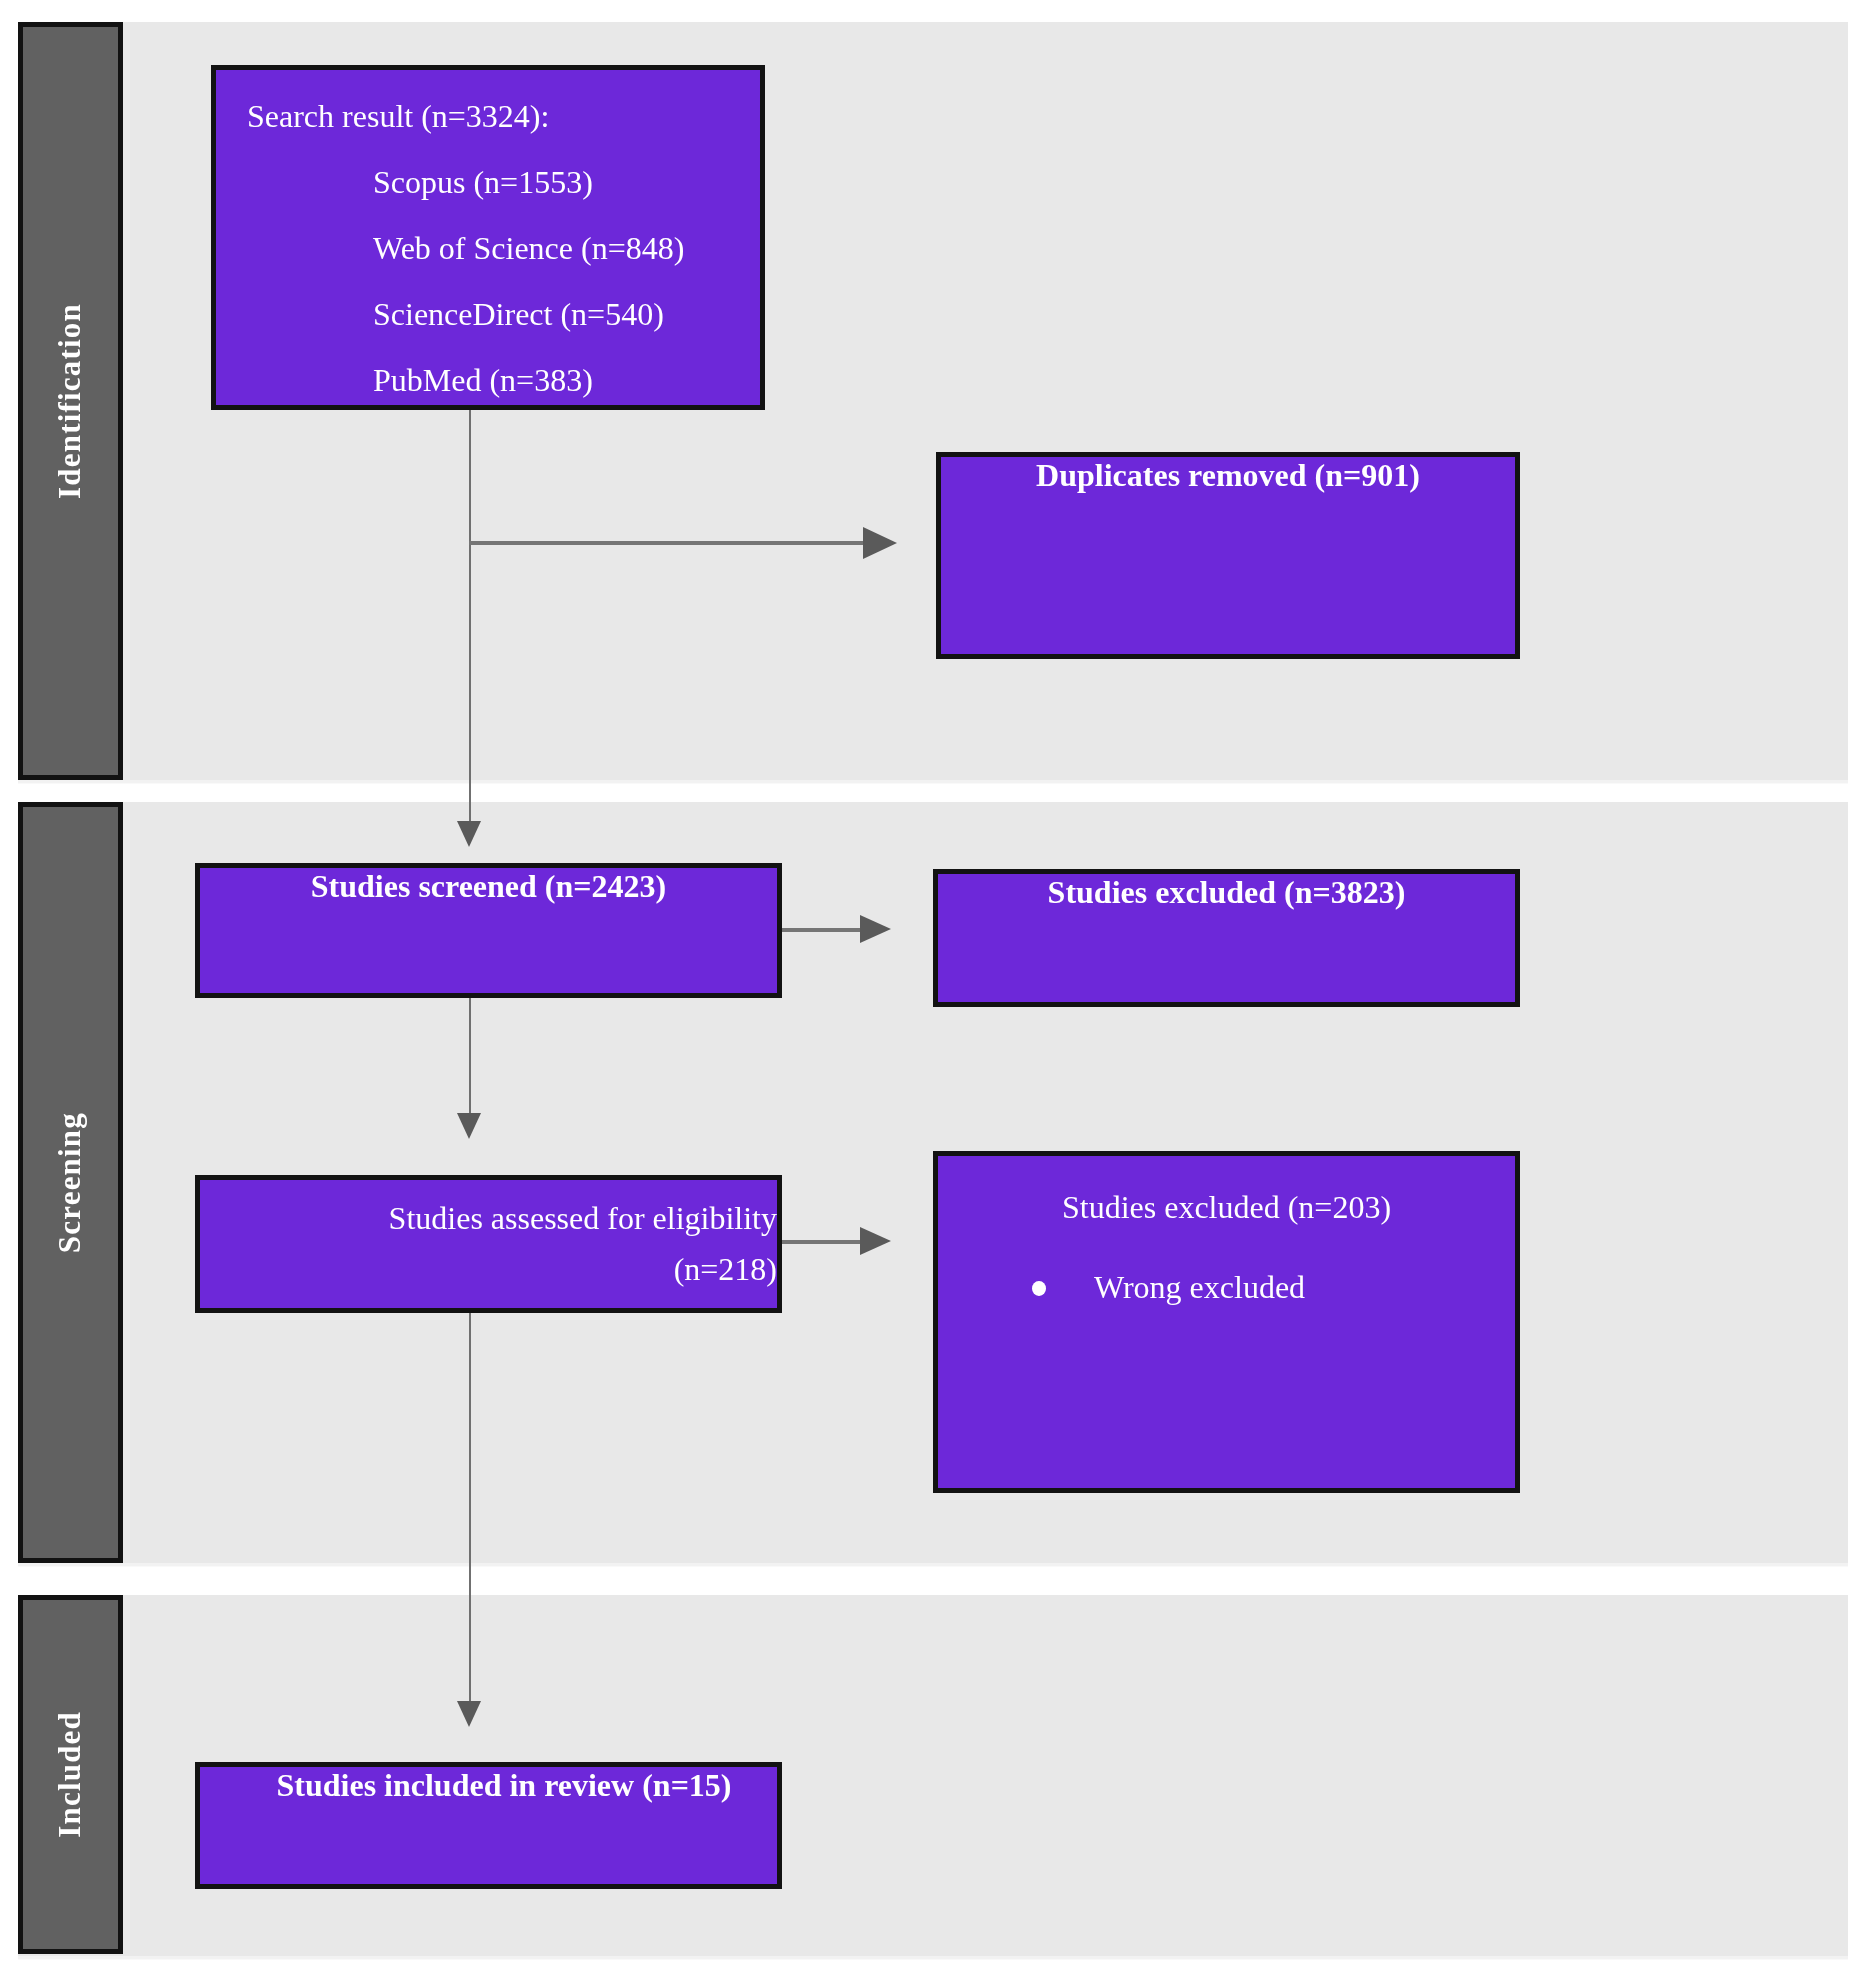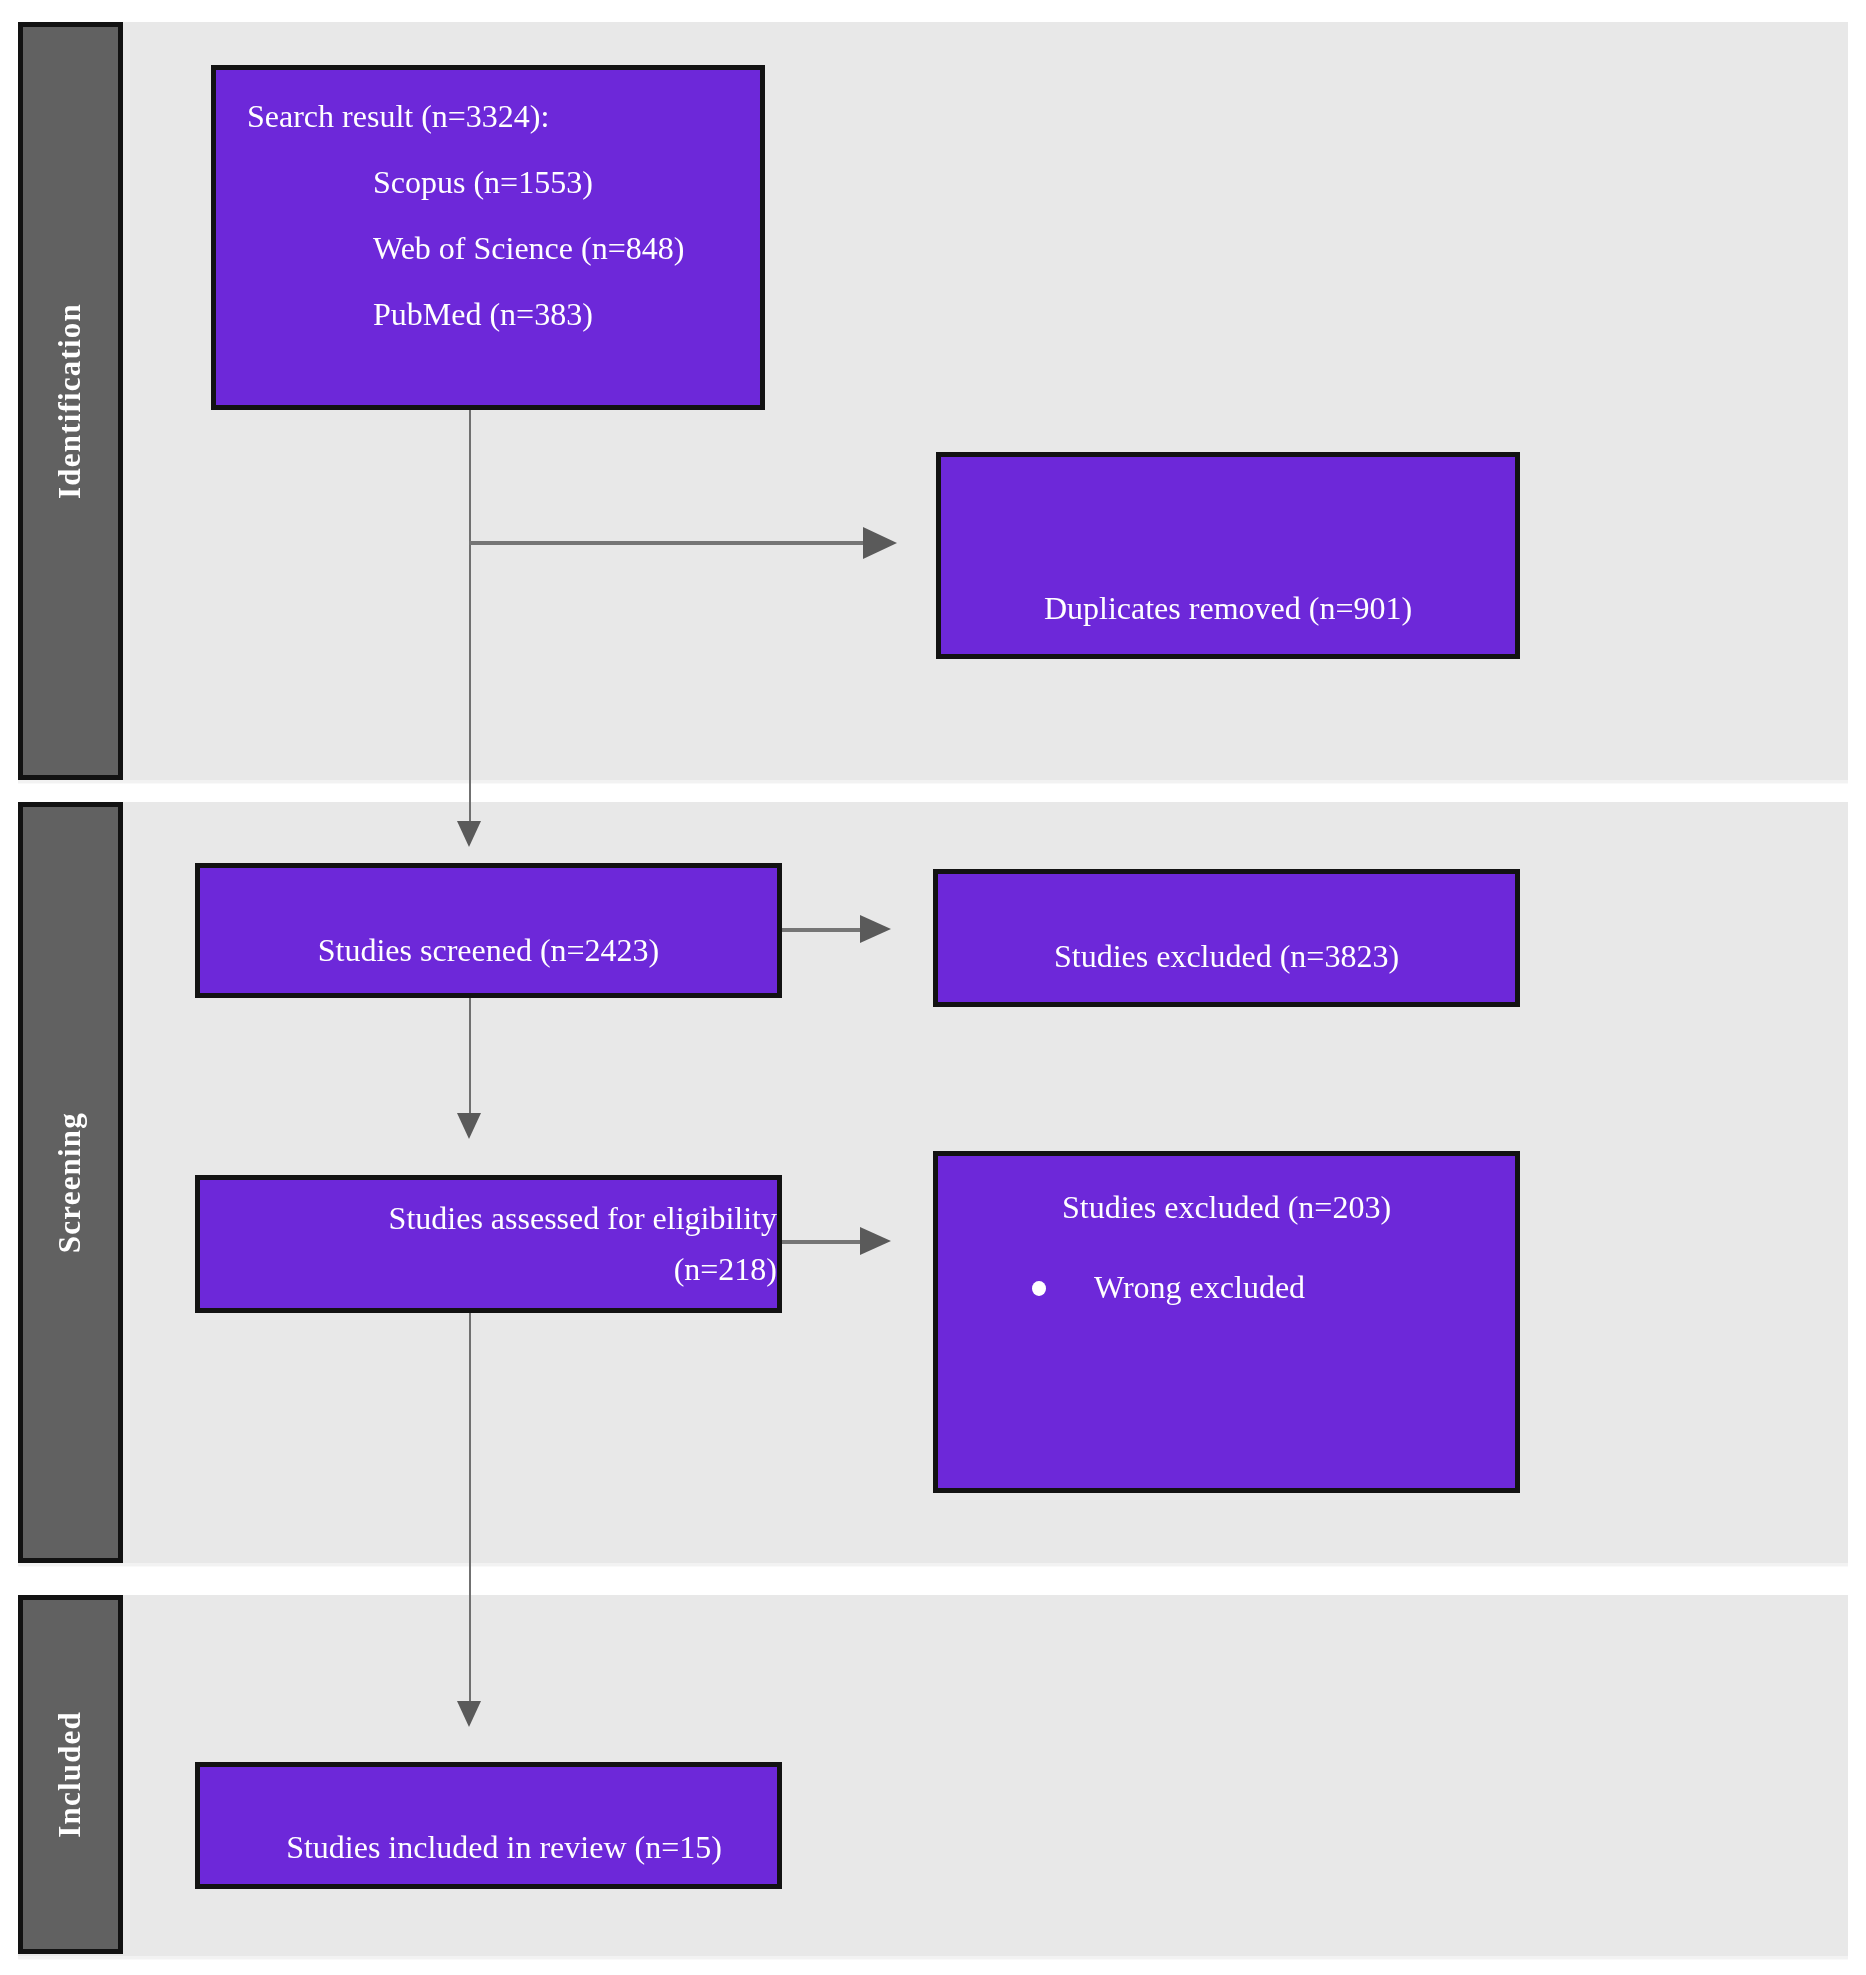--- a/index.html
+++ b/index.html
@@ -49,23 +49,24 @@
   .pbox {
     position: absolute;
     background: #6d28d9;
     border: 5.3px solid #121212;
     box-sizing: border-box;
     color: #ffffff;
     font-size: 32px;
   }
   .pbox.center {
     display: flex;
-    align-items: flex-end;
+    align-items: flex-start;
     justify-content: center;
     text-align: center;
+    font-weight: bold;
   }
 
   .box-search { left: 211px; top: 65px; width: 554px; height: 345px; padding: 13px 17.7px 0 31px; }
   .box-search .title { line-height: 66px; white-space: nowrap; }
   .box-search .src   { line-height: 66px; margin-left: 126px; white-space: nowrap; }
 
   .box-duplicates { left: 936px; top: 452px;  width: 584px; height: 207px; padding-bottom: 26.6px; }
   .box-screened   { left: 195px;  top: 863px; width: 587px; height: 135px; padding-bottom: 23.6px; }
   .box-excl1      { left: 933px; top: 869px; width: 587px; height: 138px; padding-bottom: 26.6px; }
 
@@ -157,20 +158,21 @@
   <div class="hline hl5"></div>
   <div class="head-right hd5"></div>
 
   <div class="vline vl6"></div>
   <div class="head-down hd6"></div>
 
   <div class="pbox box-search">
     <div class="title">Search result (n=3324):</div>
     <div class="src">Scopus (n=1553)</div>
     <div class="src">Web of Science (n=848)</div>
+    <div class="src">ScienceDirect (n=540)</div>
     <div class="src">PubMed (n=383)</div>
   </div>
 
   <div class="pbox center box-duplicates">
     <span>Duplicates removed (n=901)</span>
   </div>
 
   <div class="pbox center box-screened">
     <span>Studies screened (n=2423)</span>
   </div>

